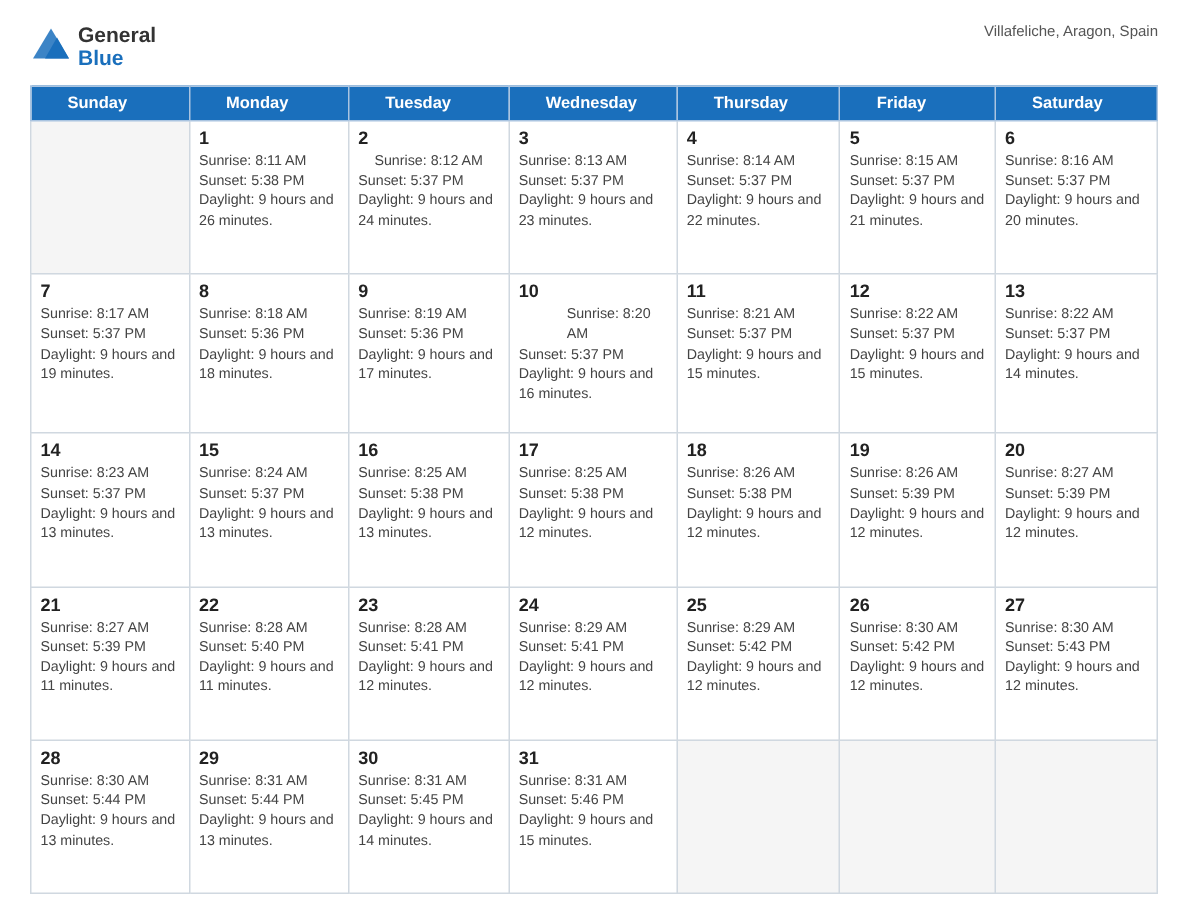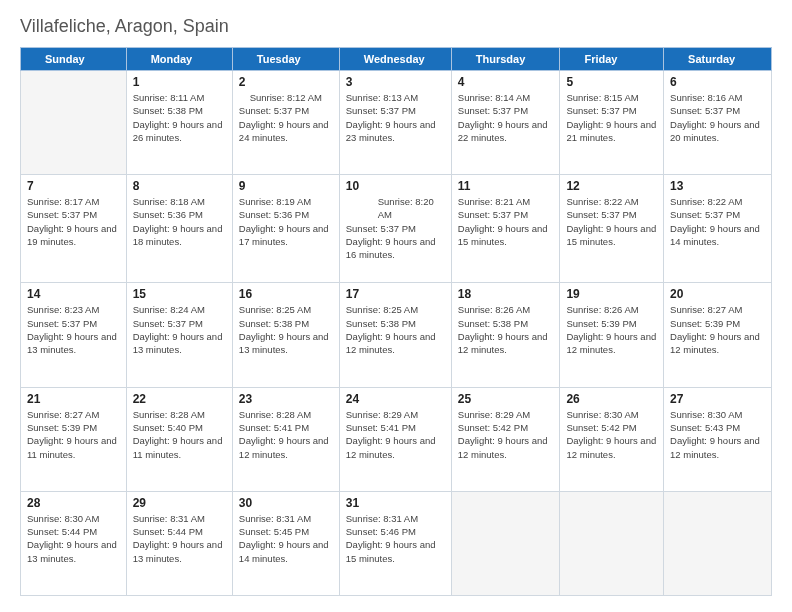--- a/index.html
+++ b/index.html
@@ -50,21 +50,21 @@
     .title-block {
       text-align: right;
     }
     .month-title {
       font-size: 32px;
       font-weight: bold;
       color: #333;
       line-height: 1.1;
     }
     .subtitle {
-      font-size: 18px;
+      font-size: 10px;
       color: #555;
     }
     .calendar {
       width: 100%;
       border-collapse: collapse;
       flex: 1;
       font-size: 10px;
     }
     .calendar thead tr th {
       background: #1a6fbc;
@@ -100,20 +100,30 @@
     }
     .row-shaded td {
       background: #f0f4f8;
     }
   </style>
 </head>
 <body>
 
 <div class="page">
   <div class="header">
+    <div class="logo">
+      <svg class="logo-icon" viewBox="0 0 28 28">
+        <polygon points="14,2 26,22 2,22" fill="#1a6fbc" opacity="0.85"></polygon>
+        <polygon points="18,8 26,22 10,22" fill="#1a6fbc"></polygon>
+      </svg>
+      <div class="logo-text">
+        <span class="logo-general">General</span>
+        <span class="logo-blue">Blue</span>
+      </div>
+    </div>
     <div class="title-block">
       <div class="subtitle">Villafeliche, Aragon, Spain</div>
     </div>
   </div>
 
   <table class="calendar">
     <thead>
       <tr>
         <th>Sunday</th>
         <th>Monday</th>

